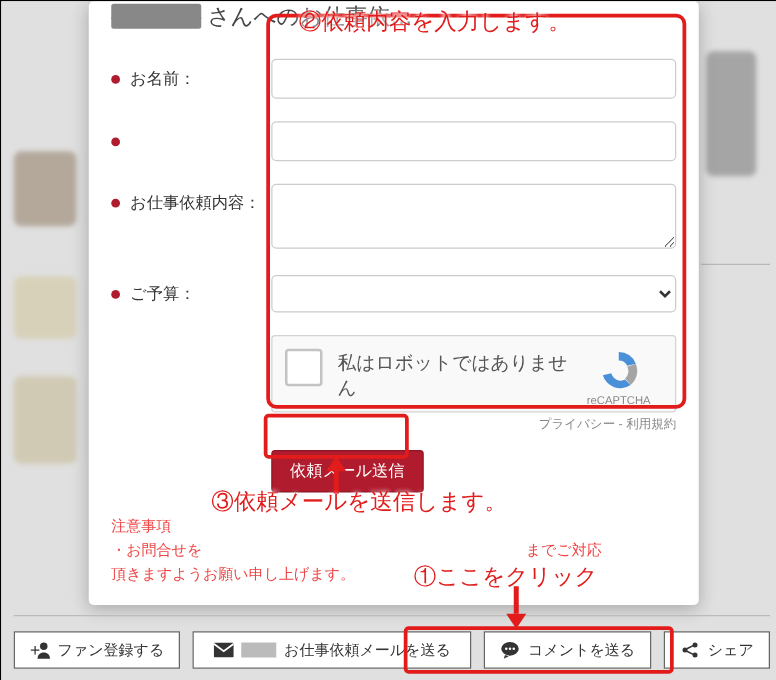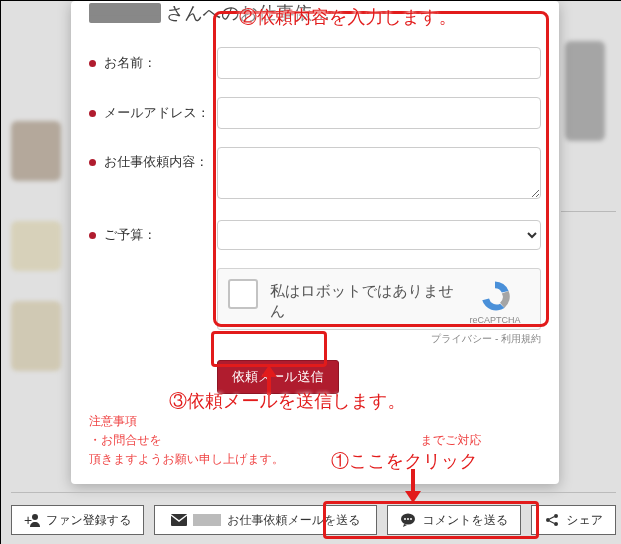--- a/index.html
+++ b/index.html
@@ -82,21 +82,20 @@
       <div class="label">
         <span class="bullet"></span>
         <span>お名前：</span>
       </div>
       <div class="field"><input type="text" style=""></div>
     </div>
 
     <div class="form-row">
       <div class="label">
         <span class="bullet"></span>
-        <span>メールアドレス：</span>
       </div>
       <div class="field"><input type="text" style=""></div>
     </div>
 
     <div class="form-row top">
       <div class="label" style="padding-top:6px">
         <span class="bullet"></span>
         <span>お仕事依頼内容：</span>
       </div>
       <div class="field"><textarea style=""></textarea></div>

